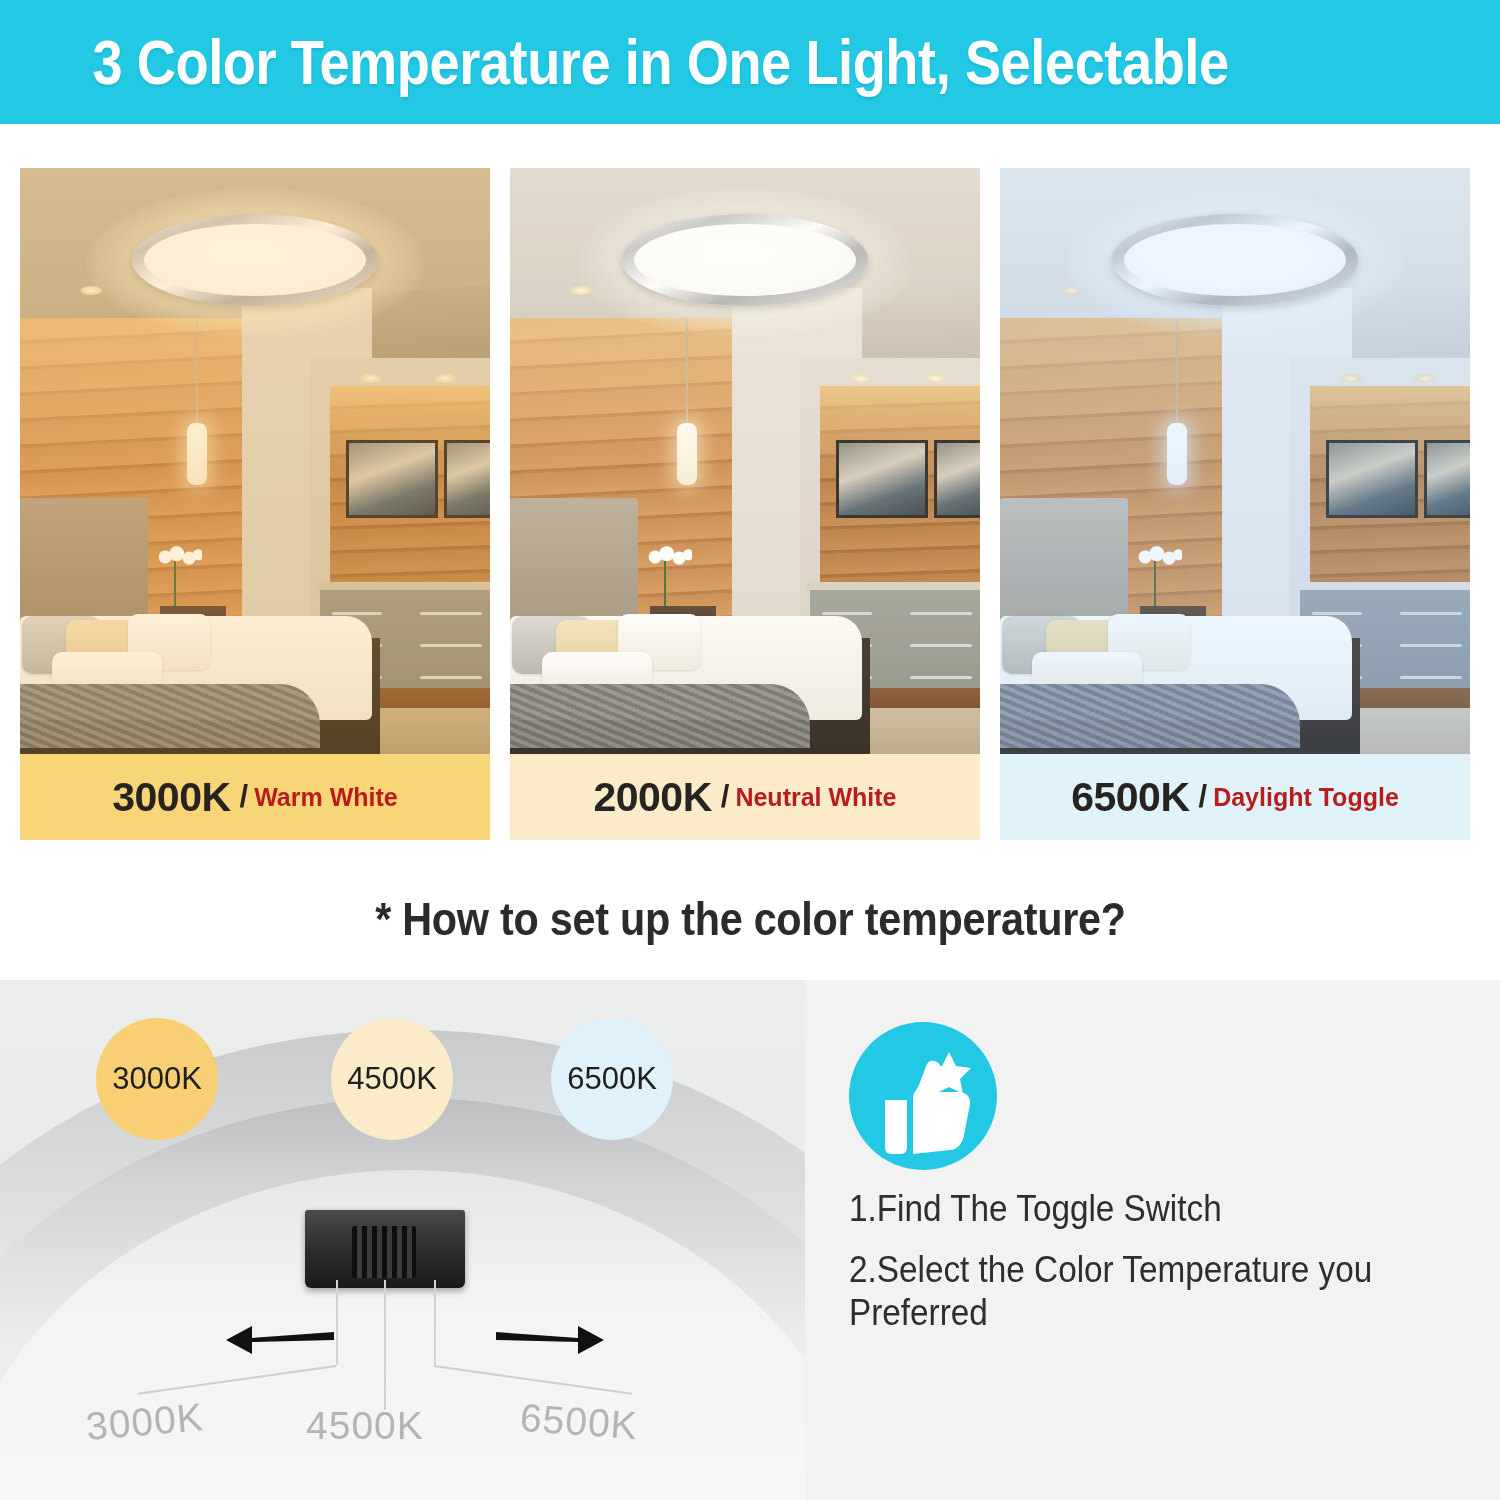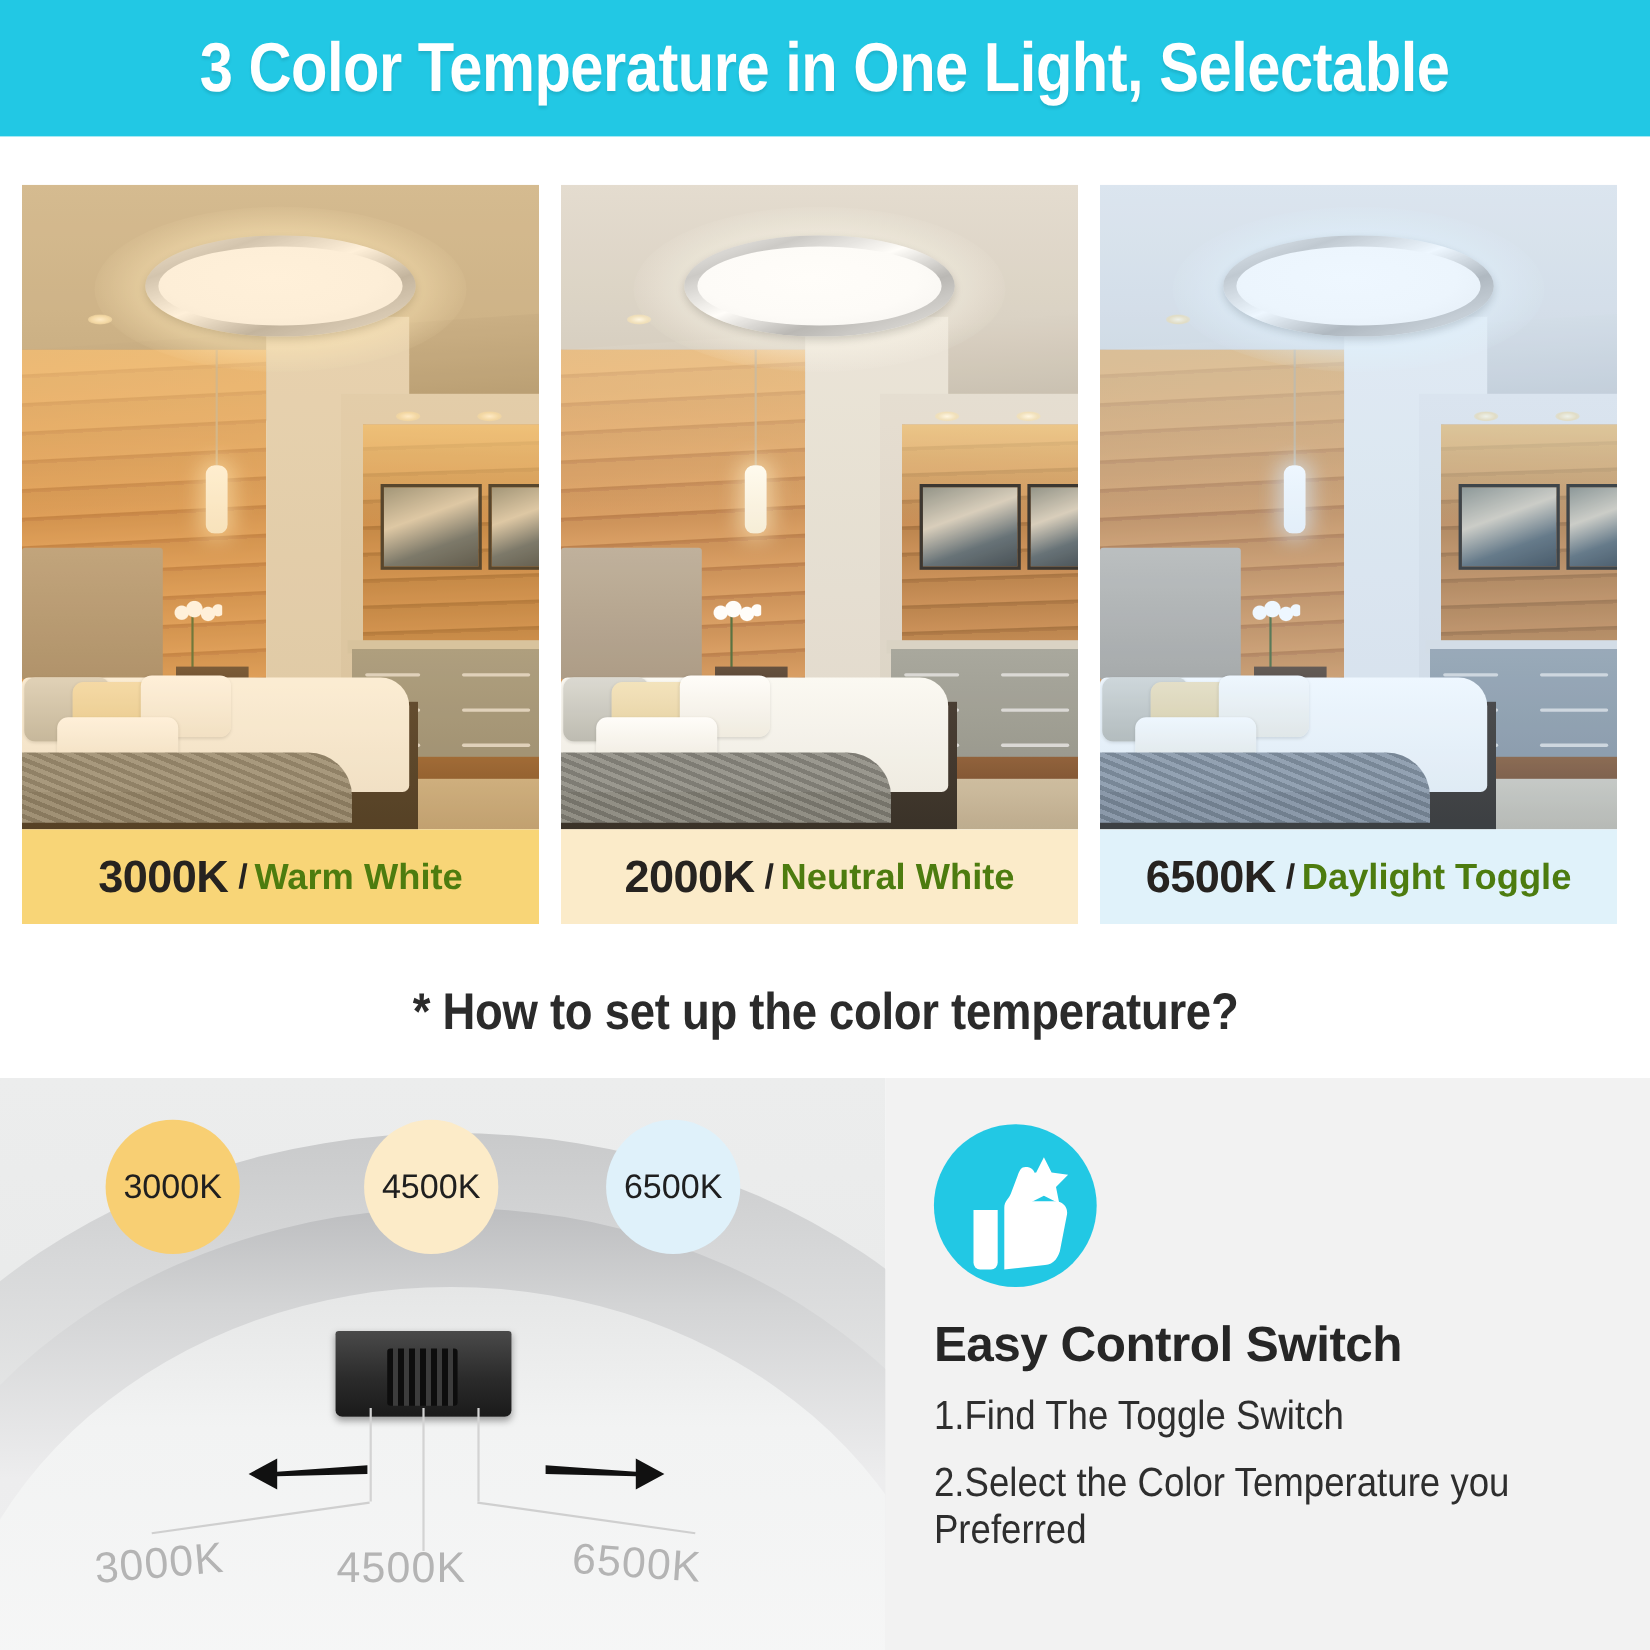--- a/index.html
+++ b/index.html
@@ -8,21 +8,21 @@
     background:#ffffff;
     font-family:"Liberation Sans", sans-serif;
     overflow:hidden;
     position:relative;
   }
 
   
   .banner {
     position:absolute; left:0; top:0; width:1500px; height:124px;
     background:#22C8E4;
-    display:flex; align-items:center; justify-content:center;
+    display:flex; align-items:center; justify-content:flex-start;
   }
   .banner-title {
     color:#ffffff;
     font-size:63px;
     font-weight:bold;
     letter-spacing:-0.5px;
     transform:scaleX(0.86);
     white-space:nowrap;
     text-shadow:0 2px 3px rgba(0,0,0,0.10);
   }
@@ -198,21 +198,21 @@
   .tint.day     { background:rgba(150,205,255,0.16); }
 
   
   .strip {
     position:absolute; left:0; top:586px; width:470px; height:86px;
     display:flex; align-items:center; justify-content:center;
     white-space:nowrap;
   }
   .strip .kelvin { font-size:41px; font-weight:bold; color:#262320; letter-spacing:-0.5px; }
   .strip .slash  { font-size:31px; font-weight:bold; color:#262320; margin:0 6px 0 9px; }
-  .strip .name   { font-size:33px; font-weight:bold; color:#4d7c0f; }
+  .strip .name   { font-size:25px; font-weight:bold; color:#b91c1c; }
 
   
   .howto {
     position:absolute; left:0; top:876px; width:1500px; height:84px;
     display:flex; align-items:center; justify-content:center;
   }
   .howto-text {
     font-size:47px; font-weight:bold; color:#2b2b2b;
     transform:scaleX(0.88); white-space:nowrap; letter-spacing:-0.3px;
   }
@@ -501,17 +501,16 @@
   </div>
 
   <div class="info">
     <div class="badge">
       <svg width="148" height="148" viewBox="0 0 148 148">
         <path d="M36 78 h22 v48 a6 6 0 0 1 -6 6 H42 a6 6 0 0 1 -6 -6 Z" fill="#ffffff"></path>
         <path d="M64 132 V76 c0-6 4-8 6-13 l6-16c2-6 4-9 9-8 6 1 8 6 7 13l-3 18h21c7 0 12 5 11 12l-6 31c-1 7-6 15-14 15 Z" fill="#ffffff"></path>
         <path d="M100 30 l7 14 15 2 -11 11 3 15 -14-7 -14 7 3-15 -11-11 15-2 Z" fill="#ffffff"></path>
       </svg>
     </div>
-    <div class="info-title">Easy Control Switch</div>
     <div class="info-line">1.Find The Toggle Switch</div>
     <div class="info-line">2.Select the Color Temperature you Preferred</div>
   </div>
 </div>
 
 </body></html>

